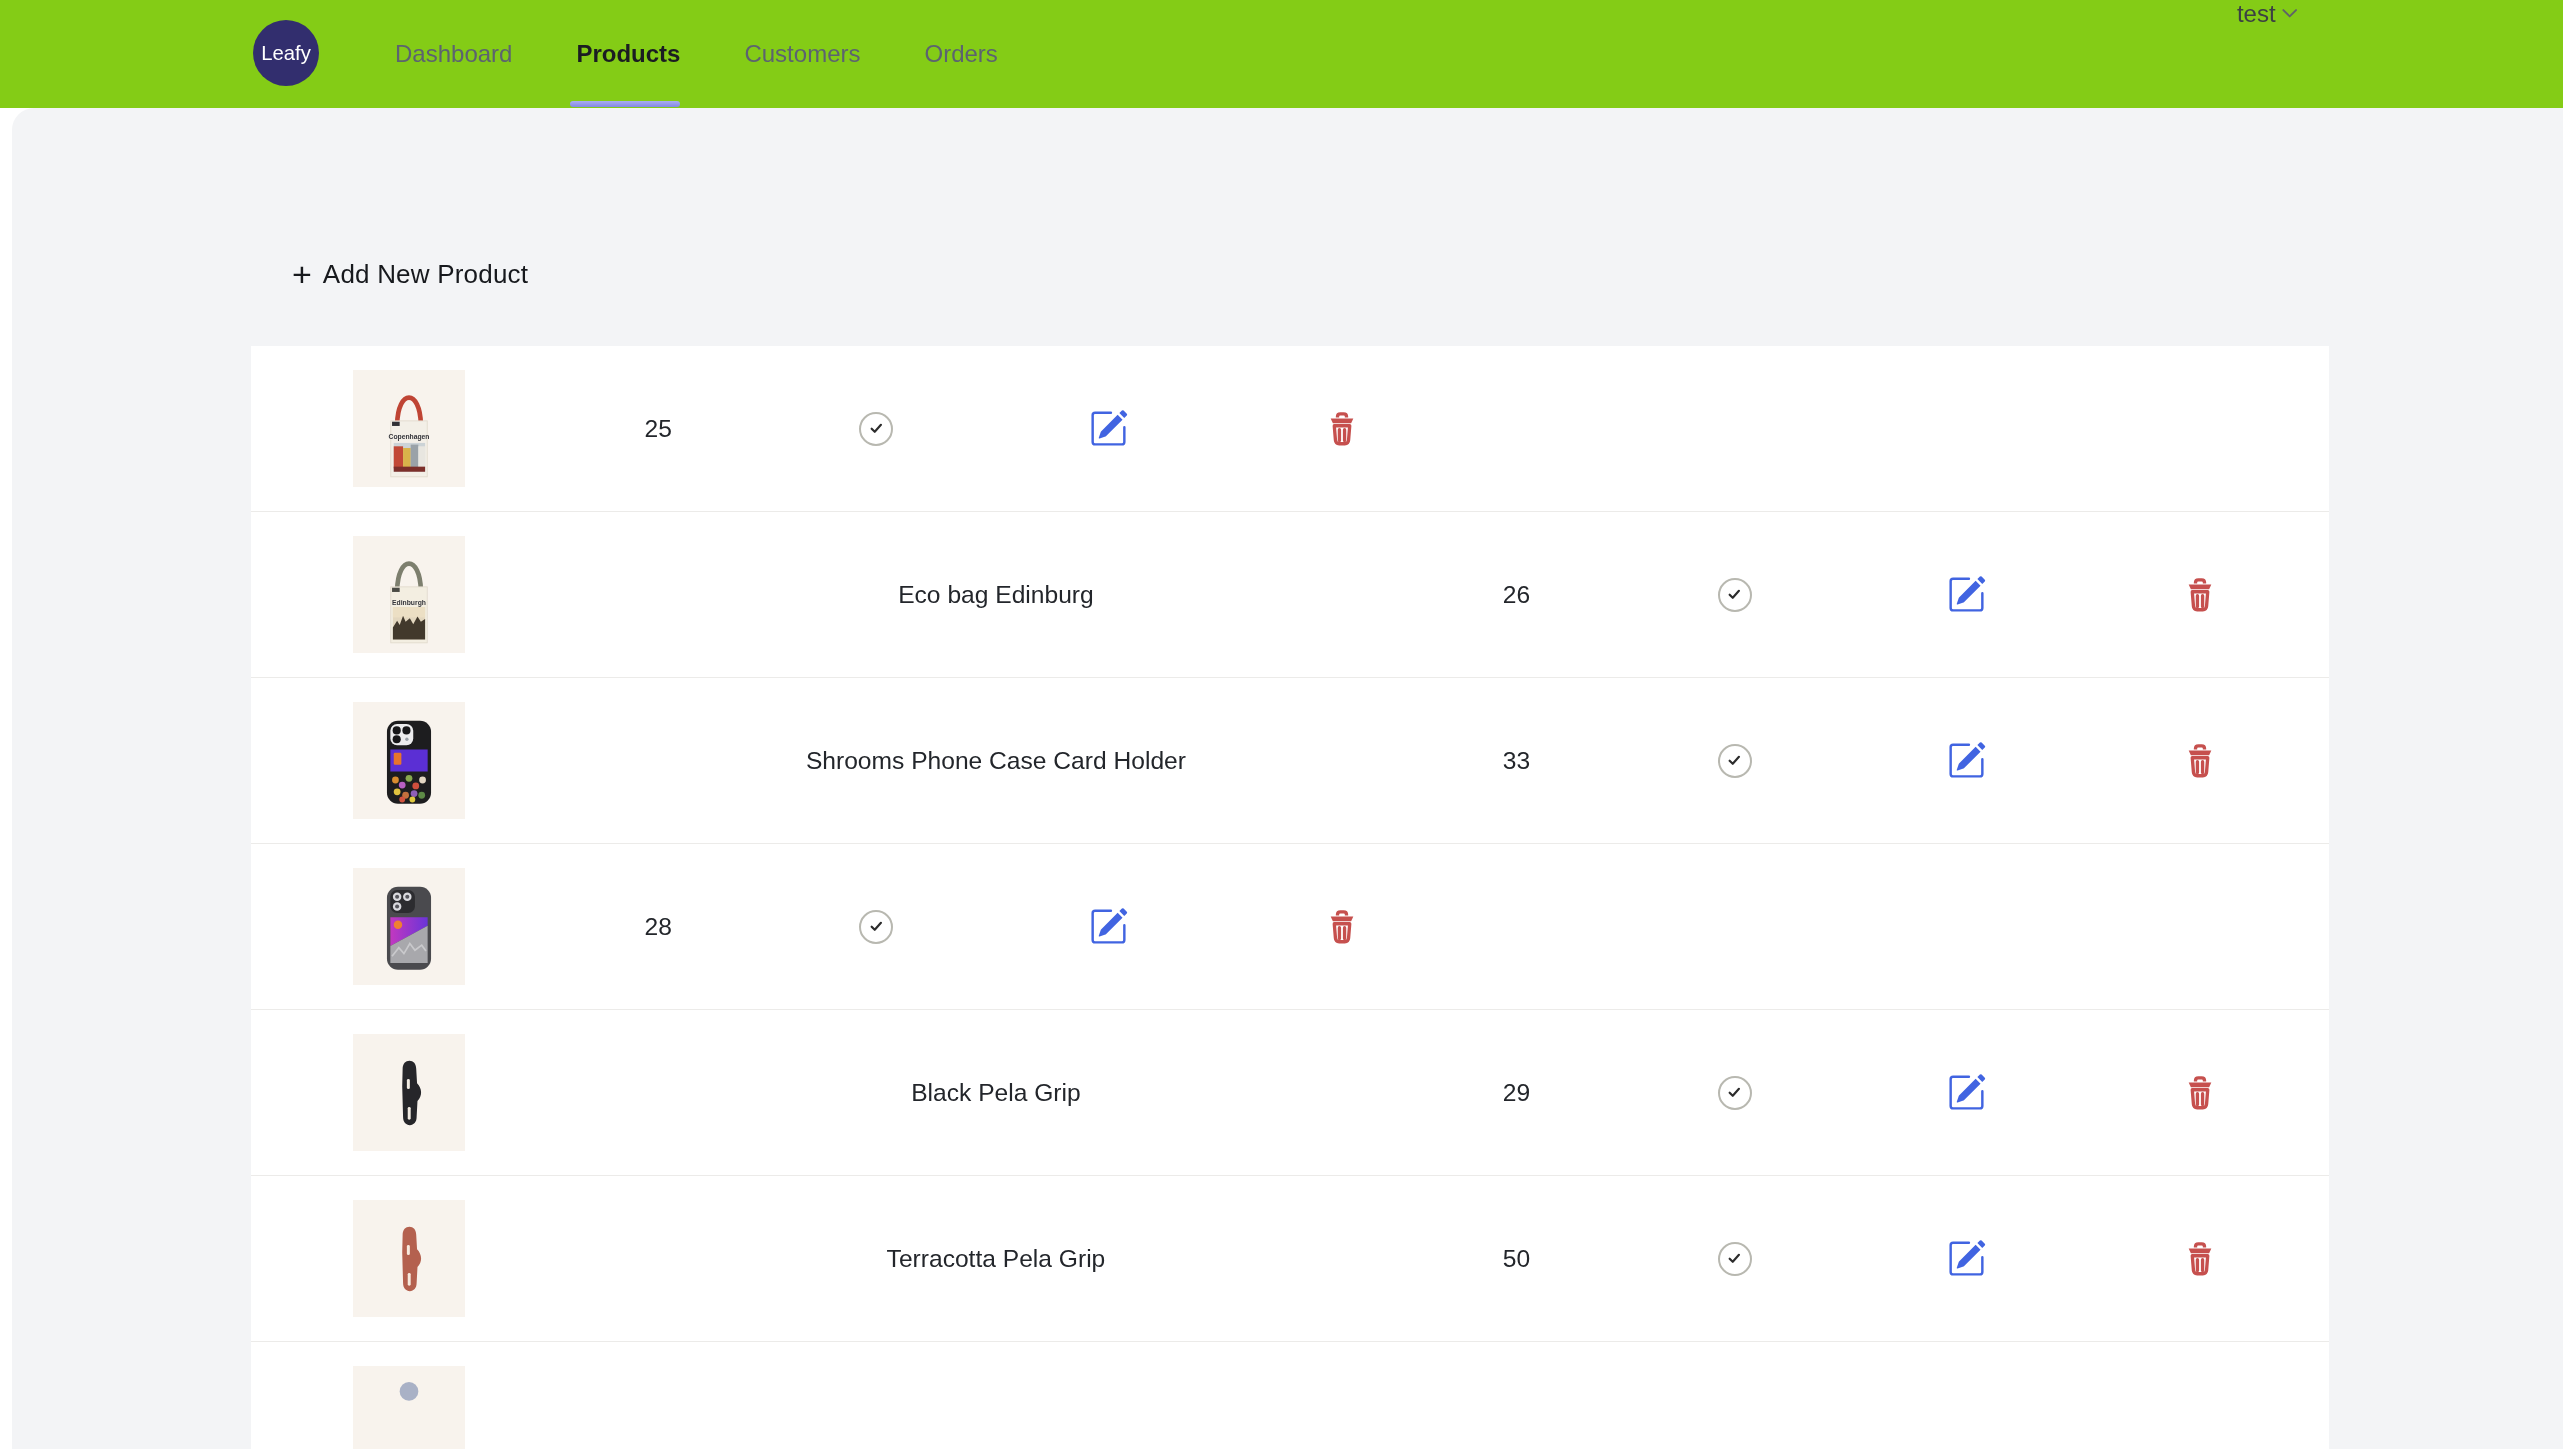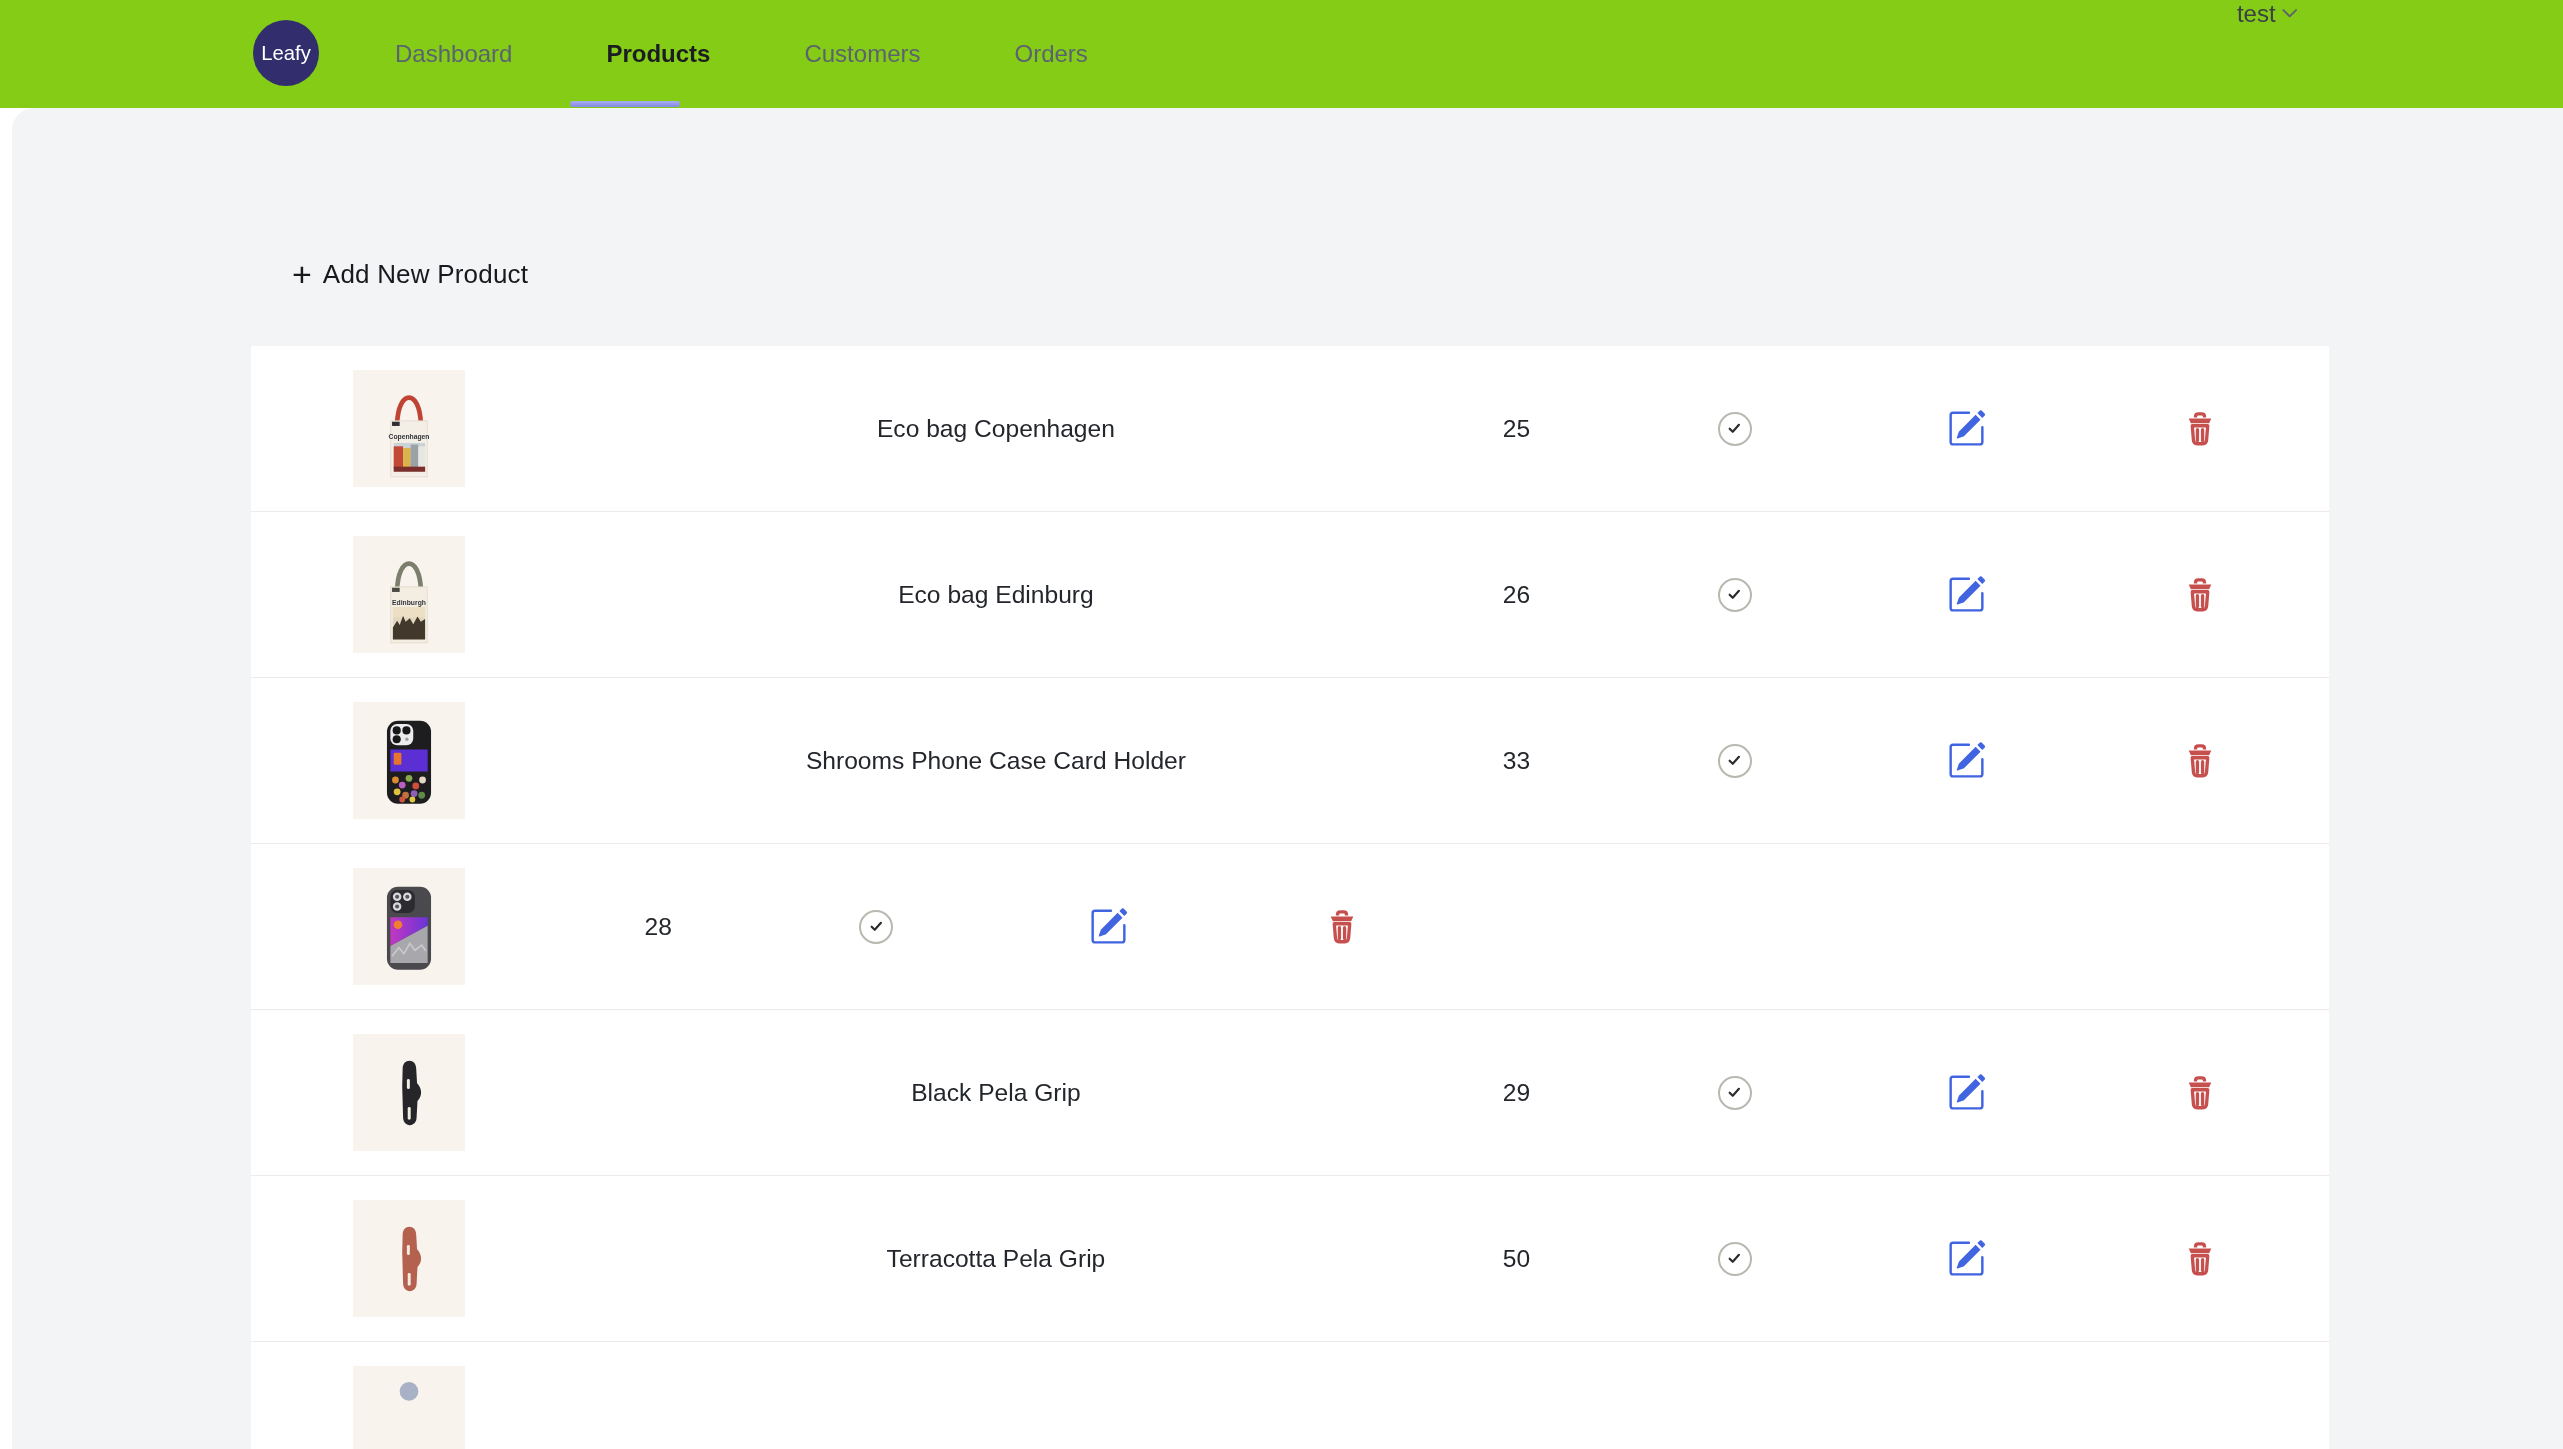--- a/index.html
+++ b/index.html
@@ -5,21 +5,21 @@
   * { margin:0; padding:0; box-sizing:border-box; }
   html,body { width:2563px; height:1449px; }
   body { font-family:"Liberation Sans", sans-serif; background:#ffffff; overflow:hidden; }
   .screen { position:relative; width:2563px; height:1449px; overflow:hidden; background:#ffffff; }
 
   
   .topnav { position:absolute; left:0; top:0; width:100%; height:108px; background:#84cc16; z-index:5; }
   .logo { position:absolute; left:253px; top:20.3px; width:66px; height:66px; border-radius:50%;
           background:#322e6e; color:#ffffff; display:flex; align-items:center; justify-content:center;
           font-size:20.3px; font-weight:500; cursor:pointer; }
-  .navitems { position:absolute; left:395px; top:0; height:108px; display:flex; align-items:center; gap:94px; }
+  .navitems { position:absolute; left:395px; top:0; height:108px; display:flex; align-items:center; gap:64px; }
   .navitem { font-size:24px; color:#5c6370; cursor:pointer; white-space:nowrap; }
   .navitem.active { color:#1b1d22; font-weight:600; }
   .nav-underline { position:absolute; left:570px; top:101px; width:110px; height:6px; border-radius:3.4px;
                    background:linear-gradient(180deg,#a9adf0,#8489e4); }
   .usermenu { position:absolute; right:261px; top:0; height:108px; display:flex; align-items:flex-start; gap:1px; cursor:pointer; }
   .usermenu .uname { font-size:24px; color:#3c4043; }
 
   
   .panel { position:absolute; left:12px; top:108px; right:0; bottom:0; background:#f3f4f6; border-top-left-radius:22px; }
 
@@ -90,21 +90,20 @@
             <text x="66" y="81" font-size="8" font-weight="bold" fill="#33343a" text-anchor="middle" font-family="Liberation Sans, sans-serif">Copenhagen</text>
             <rect x="48" y="86" width="37" height="34" fill="#ccd3d6"></rect>
             <rect x="48" y="90" width="11" height="26" fill="#c24936"></rect>
             <rect x="59" y="92" width="9" height="24" fill="#d9b44a"></rect>
             <rect x="68" y="88" width="9" height="28" fill="#9aa2a8"></rect>
             <rect x="77" y="90" width="8" height="26" fill="#e8e6e0"></rect>
             <rect x="48" y="114" width="37" height="6" fill="#7c2f2a"></rect>
           </svg>
         </div>
       </div>
-      <div class="cell c2 pname">Eco bag Copenhagen</div>
       <div class="cell c3 pid">25</div>
       <div class="cell c4">
         <span class="viscircle">
           <svg width="18.6" height="18.6" viewBox="0 0 24 24">
               <path d="M6 12.5 L10 16.5 L18 7.5" fill="none" stroke="#2c2c2c" stroke-width="2.8" stroke-linecap="round" stroke-linejoin="round"></path>
             </svg>
         </span>
       </div>
       <div class="cell c5">
         <button class="iconbtn">

